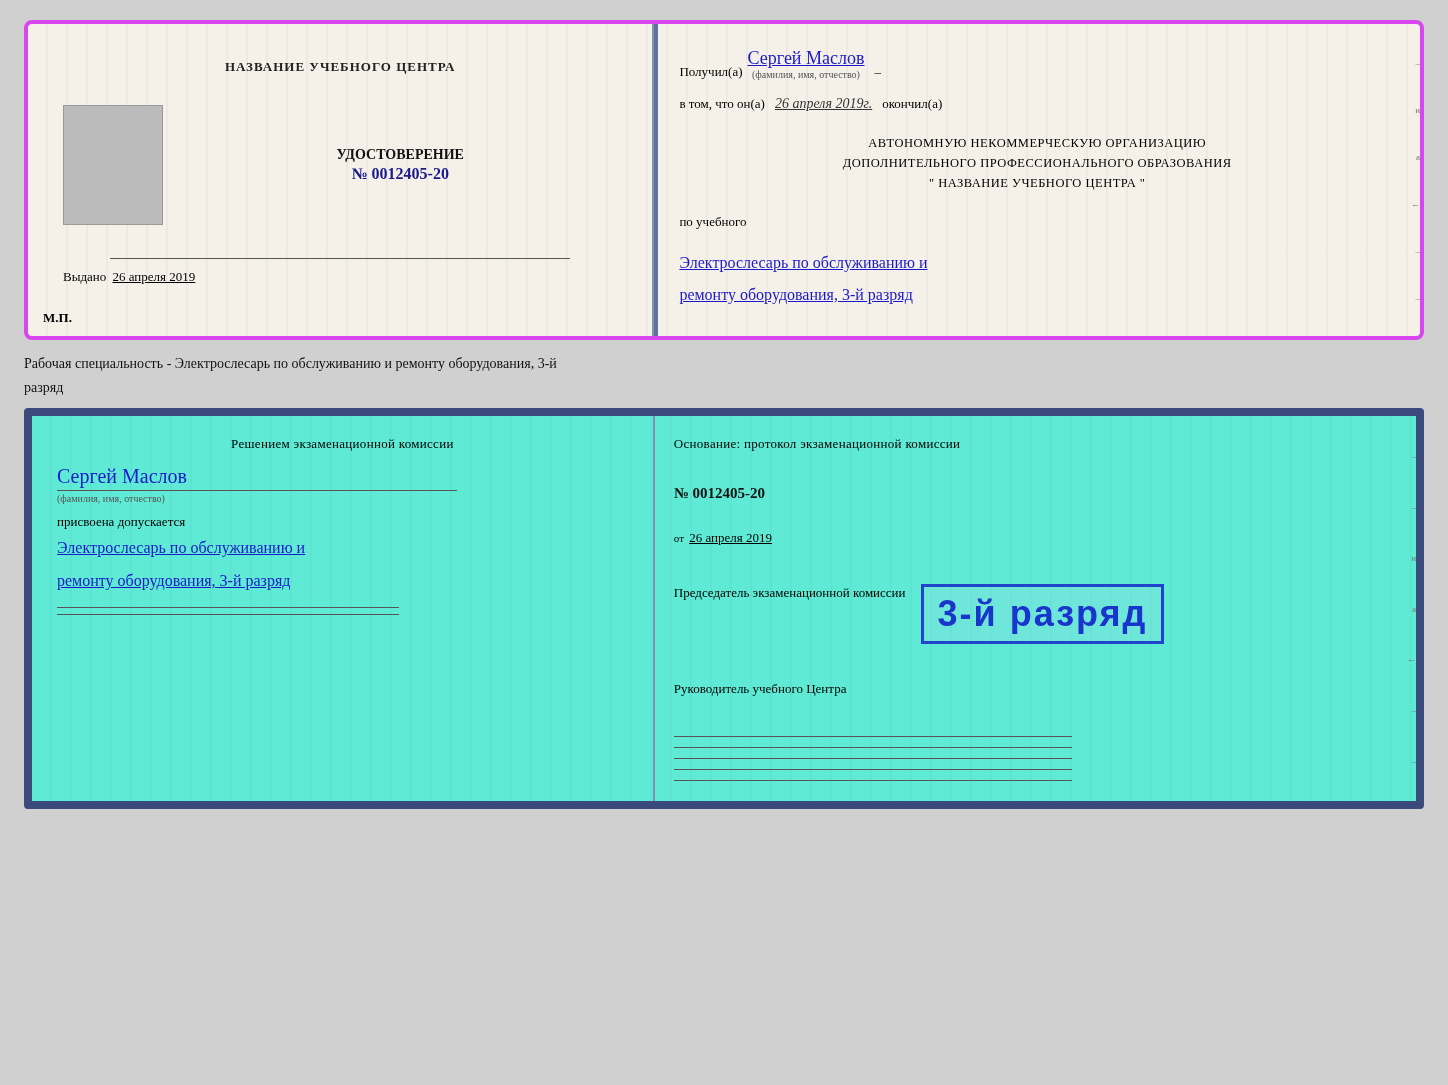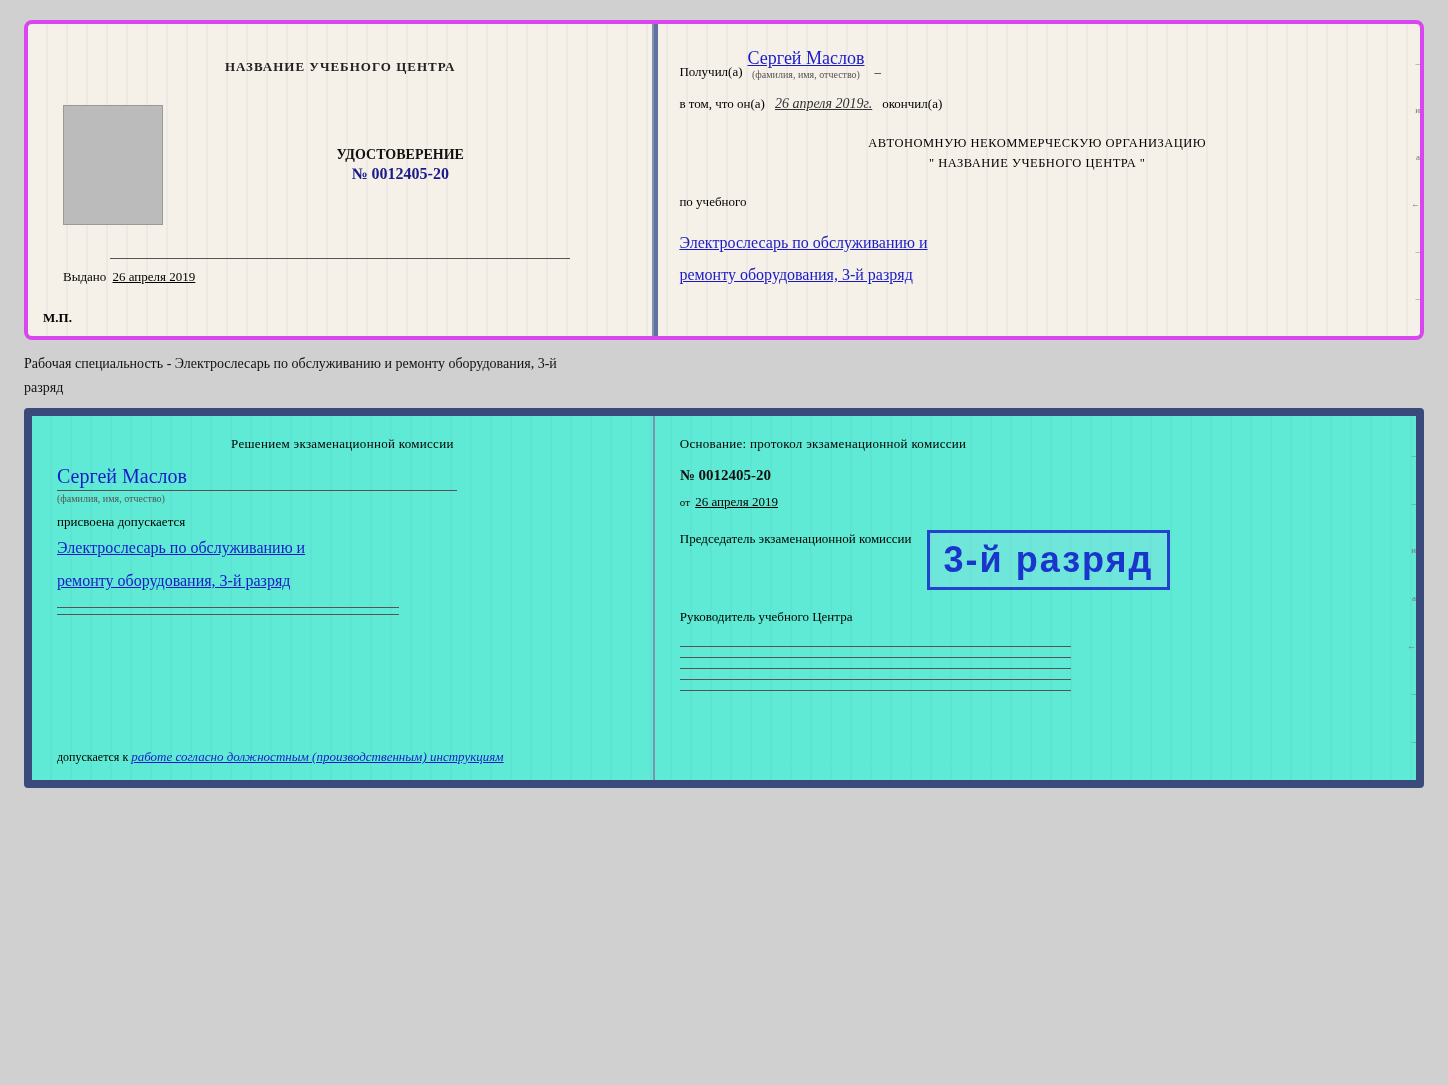--- a/index.html
+++ b/index.html
@@ -229,24 +229,24 @@
       width: 45%;
       border-right: 2px solid #8090b0;
       padding: 20px 25px;
       display: flex;
       flex-direction: column;
       position: relative;
     }
 
     .card2-right {
       width: 55%;
-      padding: 20px 25px;
-      display: flex;
-      flex-direction: column;
-      gap: 10px;
+      padding: 20px 19px;
+      display: flex;
+      flex-direction: column;
+      gap: 28px;
       position: relative;
       border-radius: 12px;
     }
 
     .resheniem-title {
       font-size: 13px;
       text-align: center;
       letter-spacing: 0.3px;
       font-weight: normal;
       margin-bottom: 8px;
@@ -426,20 +426,21 @@
       </div>
 
       <div class="vtom-row">
         <span>в том, что он(а)</span>
         <span class="handwritten-date" style="margin-left:5px; margin-right:5px;">26 апреля 2019г.</span>
         <span>окончил(а)</span>
       </div>
 
       <div class="avt-block">
         <div>АВТОНОМНУЮ НЕКОММЕРЧЕСКУЮ ОРГАНИЗАЦИЮ</div>
+        <div>ДОПОЛНИТЕЛЬНОГО ПРОФЕССИОНАЛЬНОГО ОБРАЗОВАНИЯ</div>
         <div>"   НАЗВАНИЕ УЧЕБНОГО ЦЕНТРА   "</div>
       </div>
 
       <div class="po-professii">по учебного</div>
       <div>
         <span class="profession-handwritten">Электрослесарь по обслуживанию и</span>
         <span class="profession-handwritten">ремонту оборудования, 3-й разряд</span>
       </div>
 
       <div class="side-deco">
@@ -473,24 +474,20 @@
       <div>
         <span class="qualification-handwritten">Электрослесарь по обслуживанию и</span>
         <span class="qualification-handwritten">ремонту оборудования, 3-й разряд</span>
       </div>
 
       <div class="signature-lines-block">
         <div class="sig-line"></div>
         <div class="sig-line"></div>
       </div>
 
-      <div class="dopuskaetsya">
-        <span>допускается к</span>
-        <span class="dopuskaetsya-handwritten">работе согласно должностным (производственным) инструкциям</span>
-      </div>
     </div>
 
     <div class="card2-right">
       <div class="osnovanie">Основание: протокол экзаменационной  комиссии</div>
       <div class="number-bold">№  0012405-20</div>
       <div class="ot-line">
         <span style="font-size:11px;">от</span>
         <span style="text-decoration:underline; margin-left:2px;">26 апреля 2019</span>
       </div>
 

